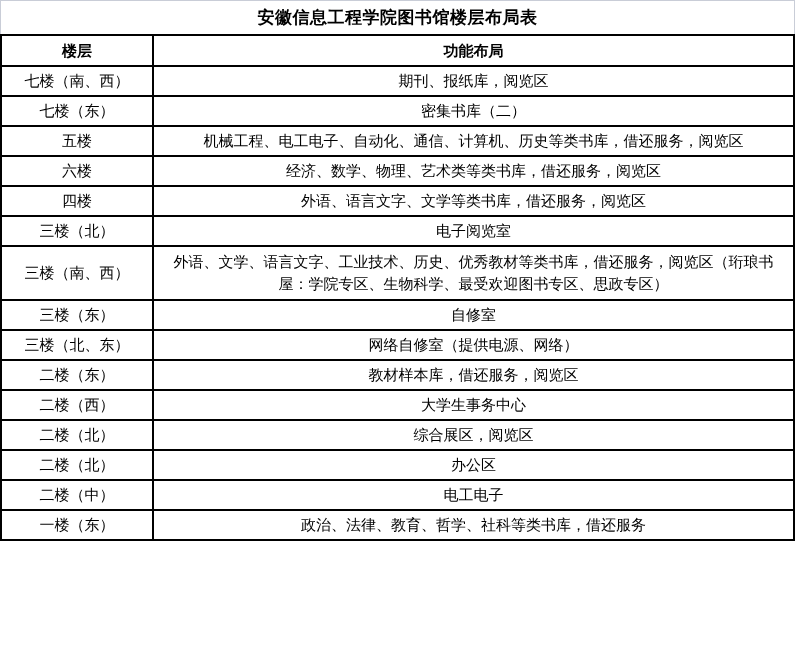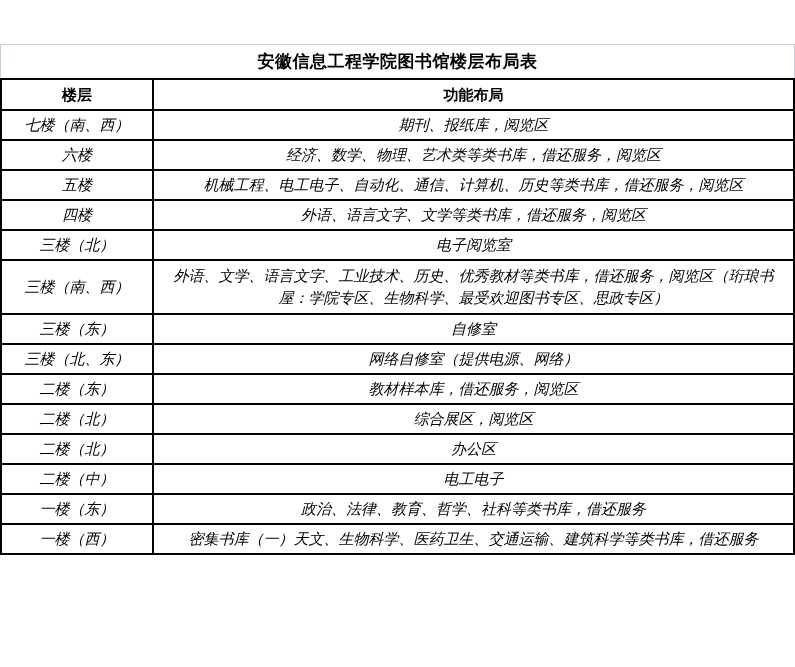--- a/index.html
+++ b/index.html
@@ -20,21 +20,20 @@
     height: 34px;
     border-top: 1px solid var(--border-light, #c9cdd7);
     border-left: 1px solid var(--border-light, #c9cdd7);
     border-right: 1px solid var(--border-light, #c9cdd7);
     display: flex;
     align-items: center;
     justify-content: center;
     font-weight: bold;
     font-size: 17px;
     letter-spacing: 0.5px;
-    margin-top: 44px;
   }
   table.floor-table {
     width: 795px;
     border-collapse: collapse;
     table-layout: fixed;
   }
   table.floor-table col.col-floor { width: 152px; }
   table.floor-table th,
   table.floor-table td {
     border: 2px solid var(--border-black, #000000);
@@ -43,21 +42,21 @@
     padding: 1px 16px;
     font-size: 15px;
     line-height: 20px;
     overflow: hidden;
   }
   table.floor-table th {
     font-weight: bold;
     height: 31px;
     font-size: 15px;
   }
-  table.floor-table td { height: 30px; font-style: italic; }
+  table.floor-table td { height: 30px; }
   table.floor-table tr.row-tall td { height: 54px; line-height: 22px; }
 </style>
 </head>
 <body>
 
 <div class="page">
 
   <div class="title-row">安徽信息工程学院图书馆楼层布局表</div>
 
   <table class="floor-table">
@@ -70,26 +69,30 @@
         <th>楼层</th>
         <th>功能布局</th>
       </tr>
     </thead>
     <tbody>
       <tr>
         <td>七楼（南、西）</td>
         <td>期刊、报纸库，阅览区</td>
       </tr>
       <tr>
-        <td>六楼</td>
-        <td>经济、数学、物理、艺术类等类书库，借还服务，阅览区</td>
+        <td>七楼（东）</td>
+        <td>密集书库（二）</td>
       </tr>
       <tr>
         <td>五楼</td>
         <td>机械工程、电工电子、自动化、通信、计算机、历史等类书库，借还服务，阅览区</td>
+      </tr>
+      <tr>
+        <td>六楼</td>
+        <td>经济、数学、物理、艺术类等类书库，借还服务，阅览区</td>
       </tr>
       <tr>
         <td>四楼</td>
         <td>外语、语言文字、文学等类书库，借还服务，阅览区</td>
       </tr>
       <tr>
         <td>三楼（北）</td>
         <td>电子阅览室</td>
       </tr>
       <tr class="row-tall">
@@ -102,34 +105,34 @@
       </tr>
       <tr>
         <td>三楼（北、东）</td>
         <td>网络自修室（提供电源、网络）</td>
       </tr>
       <tr>
         <td>二楼（东）</td>
         <td>教材样本库，借还服务，阅览区</td>
       </tr>
       <tr>
+        <td>二楼（西）</td>
+        <td>大学生事务中心</td>
+      </tr>
+      <tr>
         <td>二楼（北）</td>
         <td>综合展区，阅览区</td>
       </tr>
       <tr>
         <td>二楼（北）</td>
         <td>办公区</td>
       </tr>
       <tr>
         <td>二楼（中）</td>
         <td>电工电子</td>
       </tr>
       <tr>
         <td>一楼（东）</td>
         <td>政治、法律、教育、哲学、社科等类书库，借还服务</td>
       </tr>
-      <tr>
-        <td>一楼（西）</td>
-        <td>密集书库（一）天文、生物科学、医药卫生、交通运输、建筑科学等类书库，借还服务</td>
-      </tr>
     </tbody>
   </table>
 </div>
 
 </body></html>

